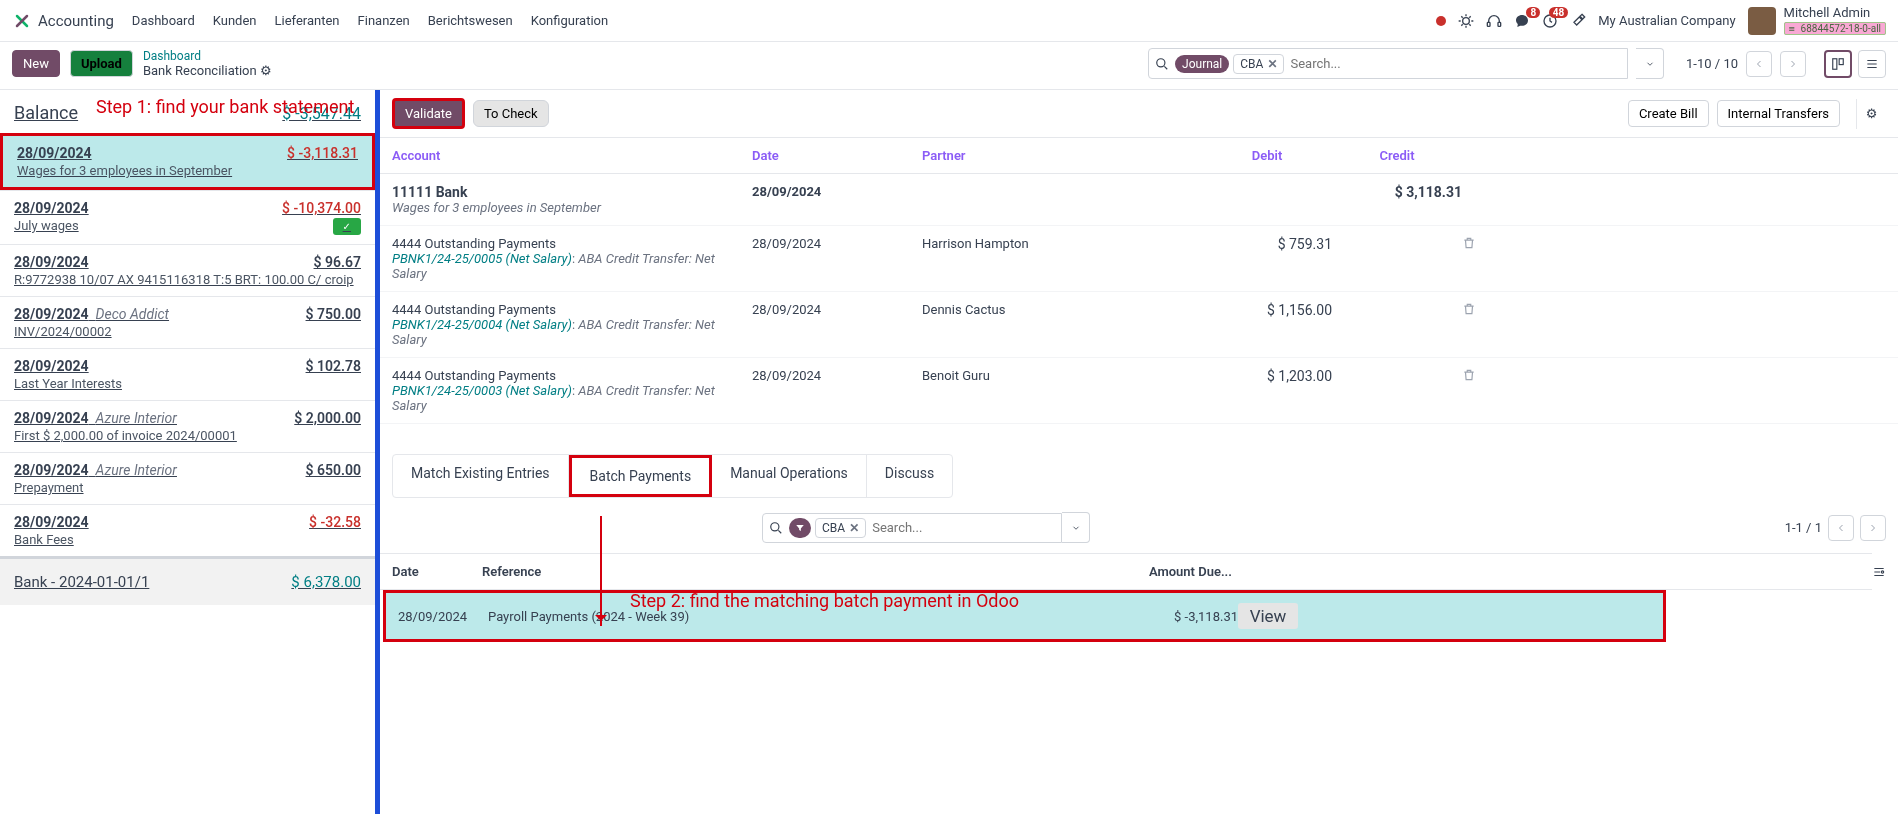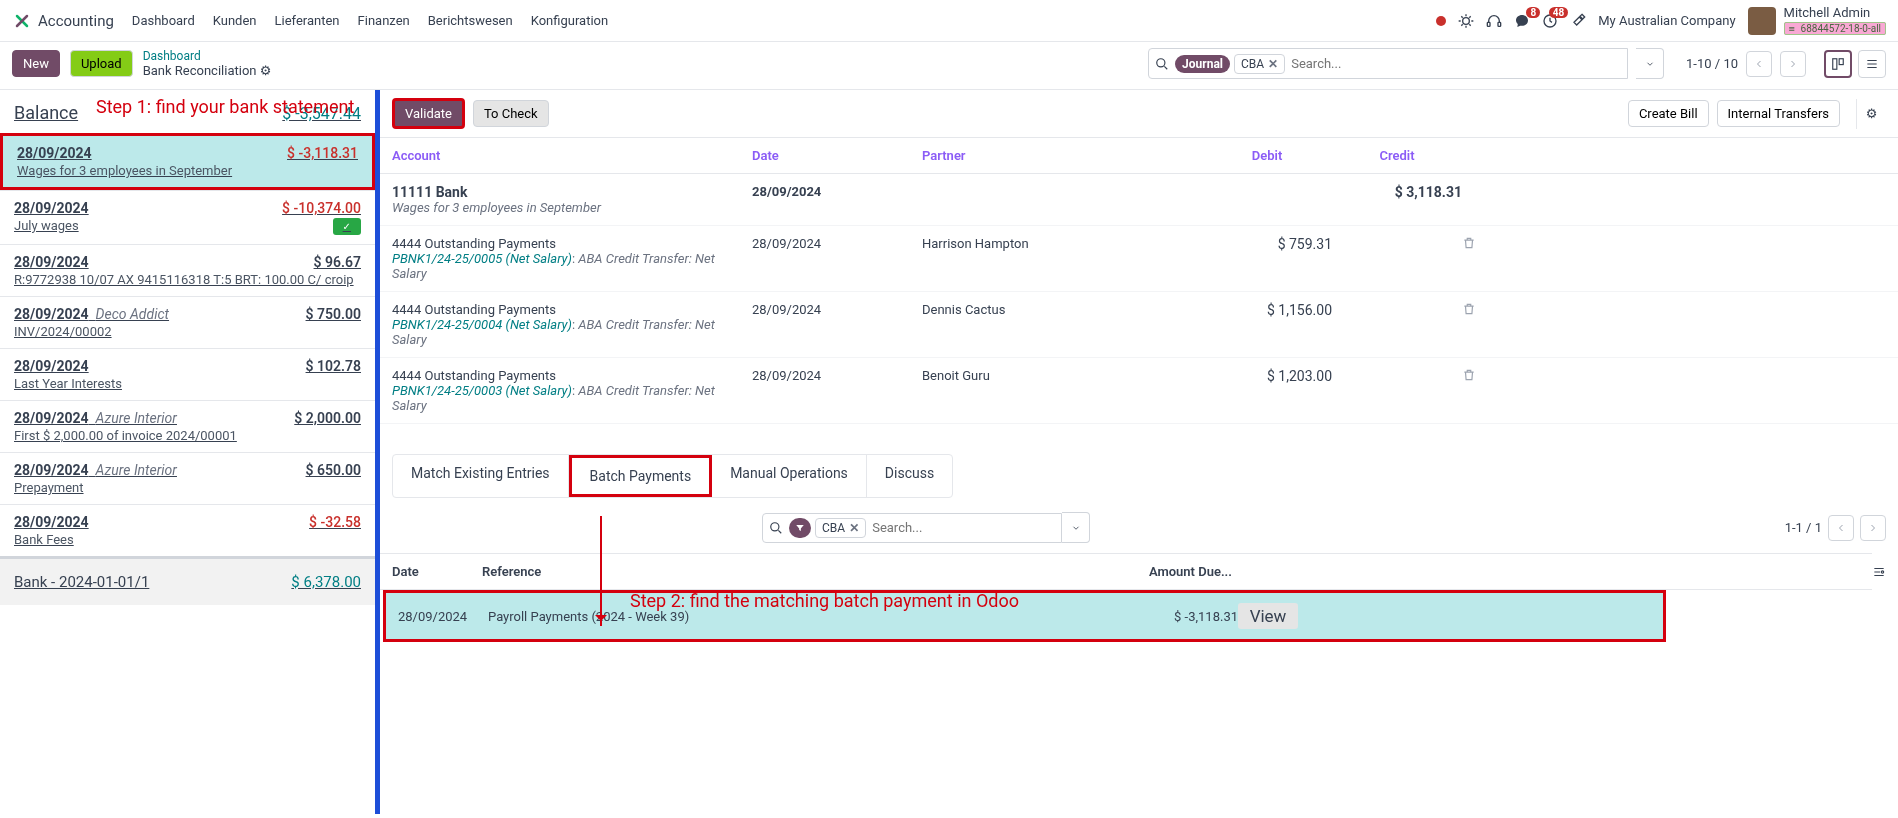--- a/index.html
+++ b/index.html
@@ -19,29 +19,29 @@
 .company { color: #374151; font-size: 13px; }
 .avatar { width: 28px; height: 28px; border-radius: 4px; background: #7a5c43; display: inline-block; }
 .user-box { display: flex; align-items: center; gap: 8px; }
 .user-text { line-height: 1.1; }
 .db-tag { background: #f9a8d4; border: 1px solid #9fc58a; color: #4a6741; font-family: monospace; font-size: 10px; padding: 0 4px; border-radius: 2px; }
 
 
 .subhead { display: flex; align-items: center; padding: 6px 12px 10px; gap: 10px; border-bottom: 1px solid #e5e7eb; }
 .btn { border: 1px solid #d1d5db; background: #fff; padding: 5px 10px; border-radius: 4px; cursor: pointer; font-size: 13px; }
 .btn-primary { background: #714b67; color: #fff; border-color: #714b67; }
-.btn-sec { background: #84cc16; }
+.btn-sec { background: #15803d; font-weight: bold; }
 .breadcrumb { line-height: 1.2; }
 .bc-link { color: #017e84; font-size: 12px; }
 .bc-cur { color: #374151; font-size: 13px; }
 
 .search-wrap { margin-left: auto; display: flex; align-items: center; gap: 8px; }
 .search-box { display: flex; align-items: center; border: 1px solid #d1d5db; border-radius: 4px 0 0 4px; height: 31px; padding: 0 6px; width: 480px; background: #fff; }
 .search-ico { width: 14px; margin-right: 6px; flex-shrink:0; }
-.facet { background: #714b67; color: #fff; padding: 2px 7px; border-radius: 10px; font-size: 12px; display: flex; align-items: center; gap: 4px; font-weight: bold; }
+.facet { background: #714b67; color: #fff; padding: 2px 7px; border-radius: 10px; font-size: 12px; display: flex; align-items: center; gap: 4px; }
 .facet-val { border: 1px solid #d1d5db; padding: 2px 6px; border-radius: 4px; font-size: 12px; margin-left: 4px; display: inline-flex; align-items: center; gap: 4px; }
 .facet-val .x { cursor: pointer; font-weight: 700; color: #6b7280;}
 .search-input { border: none; outline: none; flex: 1; font-size: 13px; padding-left: 6px; }
 .caret-btn { border: 1px solid #d1d5db; border-left: none; height: 31px; width: 28px; border-radius: 0 4px 4px 0; display: flex; align-items: center; justify-content: center; cursor: pointer; }
 .pager { display: flex; align-items: center; gap: 8px; margin-left: 12px; }
 .pg-btn { width: 26px; height: 26px; border: 1px solid #d1d5db; border-radius: 4px; display: flex; align-items: center; justify-content: center; cursor: pointer; color: #9ca3af; }
 .view-switch { display: flex; gap: 6px; margin-left: 8px; }
 .vs-btn { width: 28px; height: 28px; border: 1px solid #d1d5db; border-radius: 4px; display: flex; align-items: center; justify-content: center; cursor: pointer; }
 .vs-active { border: 2px solid #714b67; }
 
@@ -60,21 +60,21 @@
 .neg { color: #c9302c; font-weight: 500; }
 .partner-it { font-style: italic; color: #6b7280; }
 .ok-badge { background: #28a745; color: #fff; padding: 3px 10px; border-radius: 3px; font-size: 10px; display: inline-flex; align-items: center; justify-content: center; }
 
 .left-footer { border-top: 3px solid #d1d5db; padding: 14px; display: flex; justify-content: space-between; font-size: 15px; background: #f2f2f2;}
 .left-footer .amt { color: #017e84; }
 
 
 .detail-head { display: flex; align-items: center; padding: 8px 12px; gap: 8px; border-bottom: 1px solid #e5e7eb; }
 .rh-actions { margin-left: auto; display: flex; gap: 8px; }
-.tocheck { background: #e5e5e5; }
+.tocheck { background: #e5e5e5; border-radius: 6px; }
 .gear-box { width: 30px; height: 30px; border-left: 1px solid #e5e7eb; display: flex; align-items: center; justify-content: center; cursor: pointer; margin-left: 8px; }
 
 .gridhead, .gridrow { display: grid; grid-template-columns: 360px 170px 280px 130px 130px 26px; padding: 10px 12px; align-items: flex-start; }
 .gridhead { border-bottom: 1px solid #e5e7eb; font-weight: 600; color: #8b5cf6; }
 .gh { font-size: 13px; }
 .gh.r { text-align: center; }
 .gridrow { border-bottom: 1px solid #f3f4f6; }
 .acct-main { font-weight: 700; font-size: 14px; }
 .acct-sub { font-style: italic; color: #6b7280; font-size: 13px; }
 .link-teal { color: #017e84; font-style: italic; }

